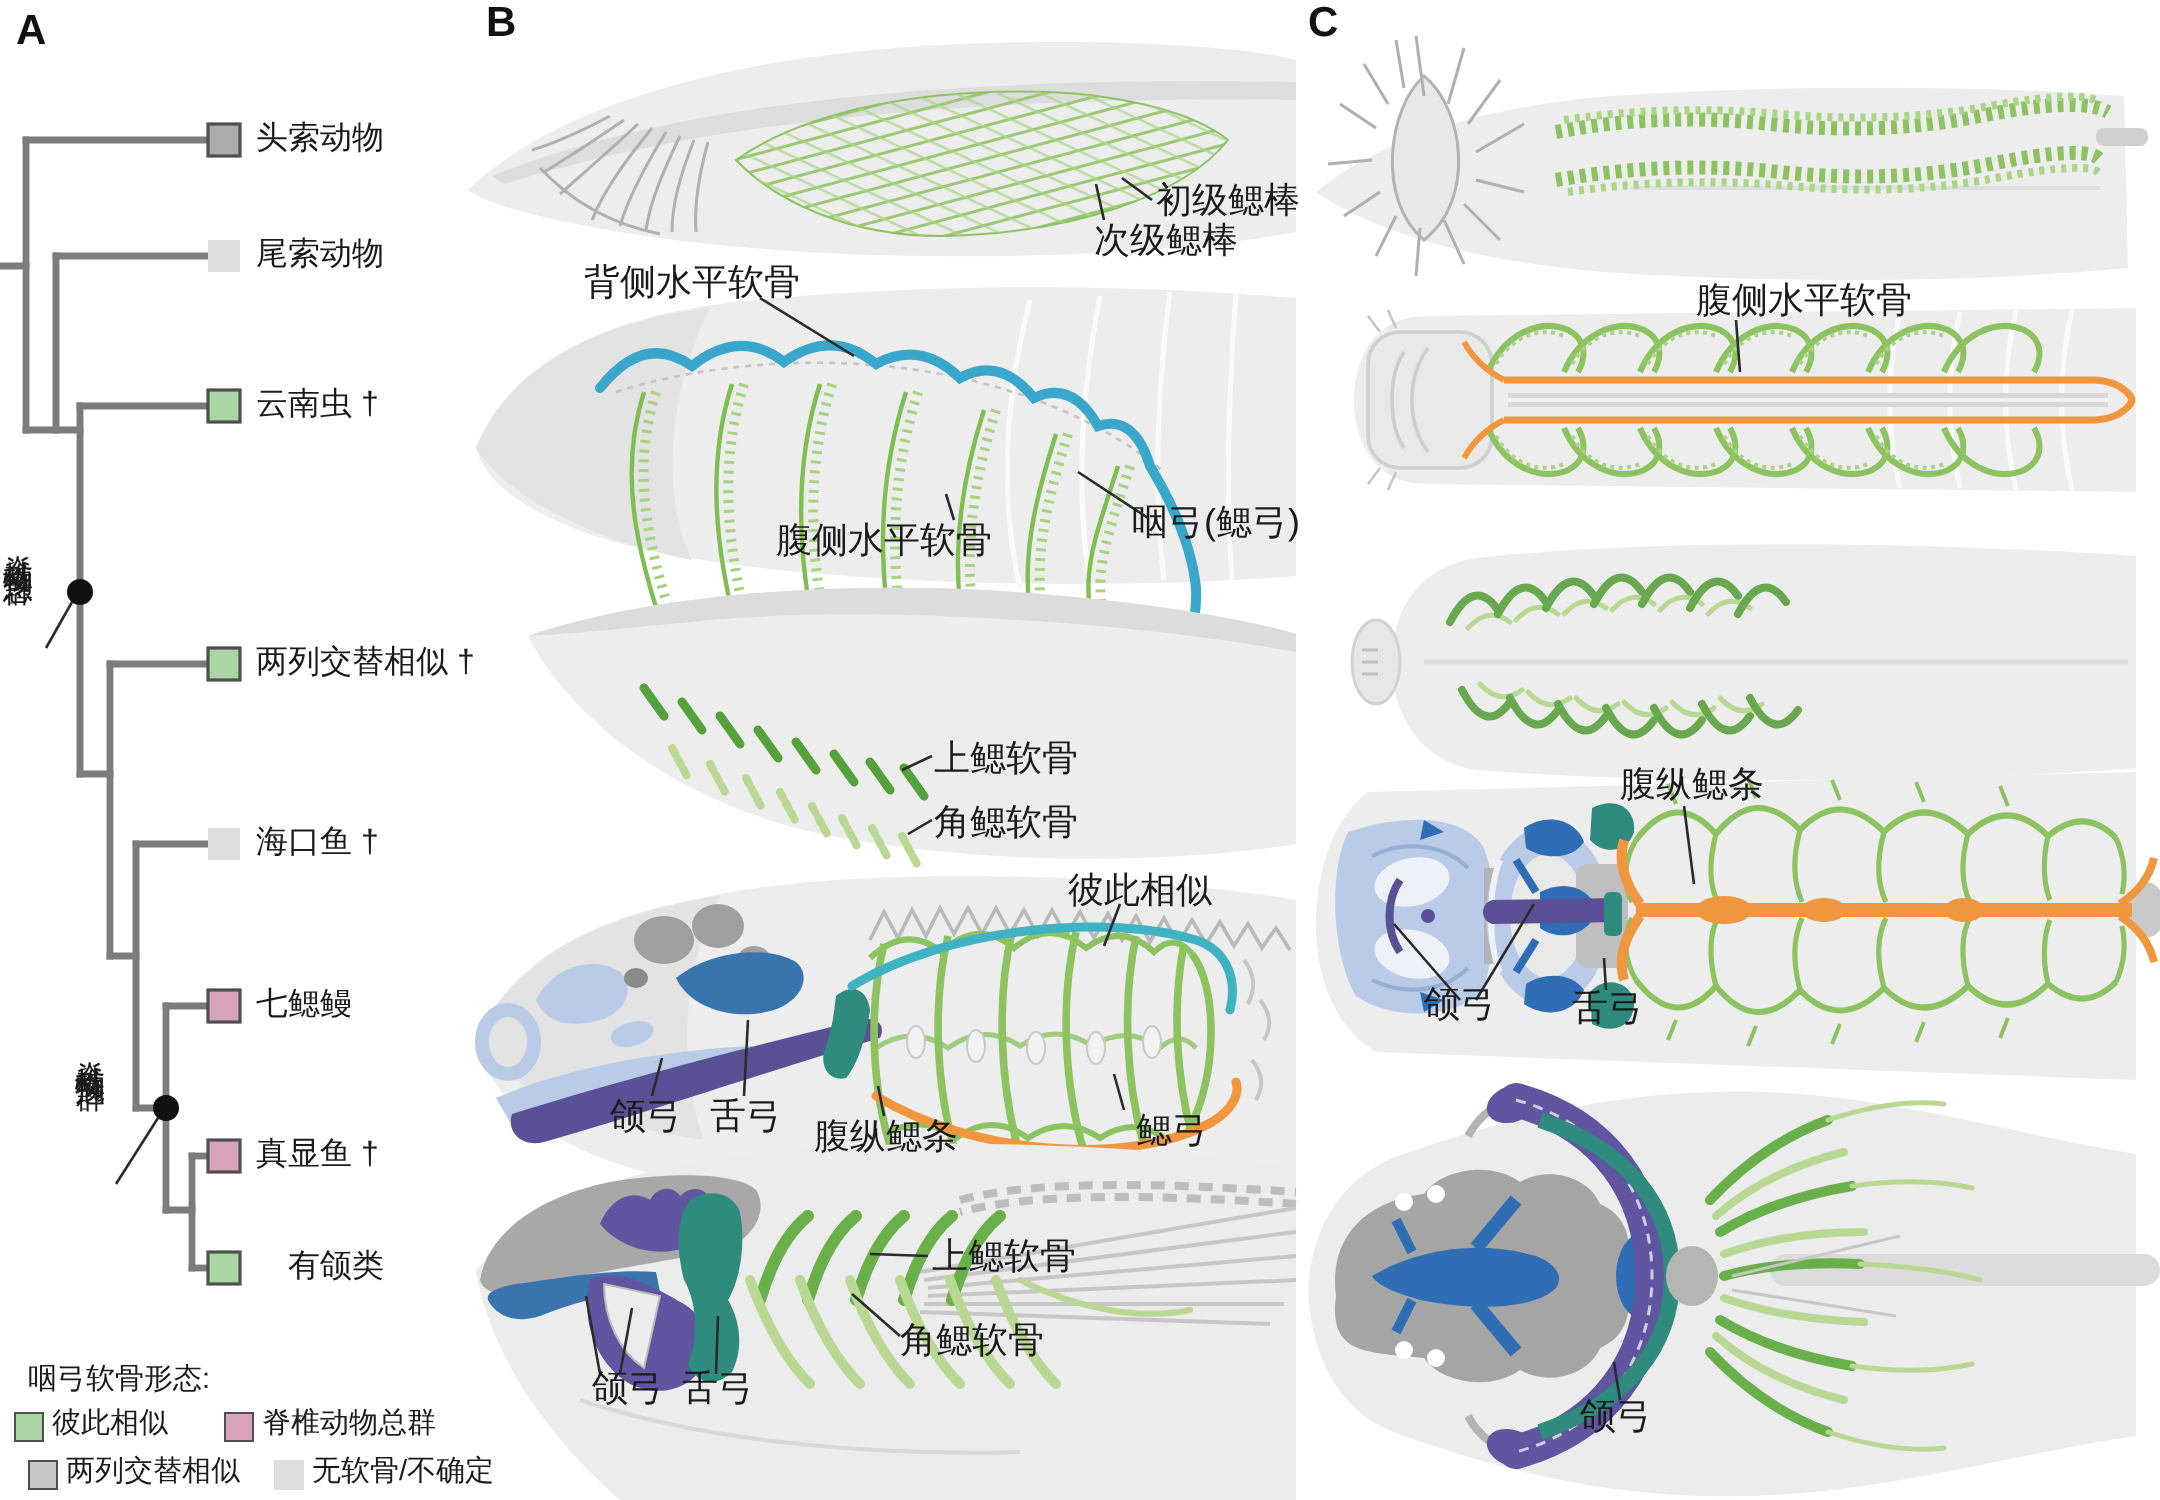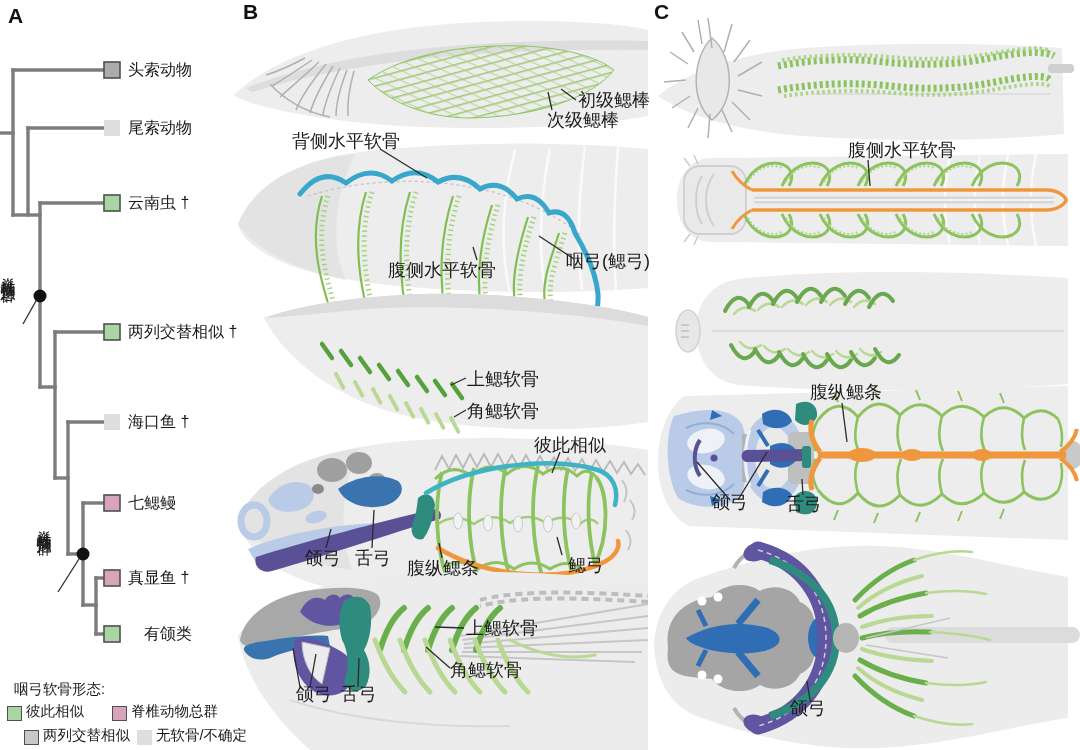--- a/index.html
+++ b/index.html
@@ -83,21 +83,21 @@
 
   <div class="abs lg-title" style="left:14px;top:680px">咽弓软骨形态:</div>
   <div class="abs lg-item" style="left:7px;top:702px">
     <span class="sw sw-b" style="background:#a9d5a3"></span>
     <span>彼此相似</span>
   </div>
   <div class="abs lg-item" style="left:112px;top:702px">
     <span class="sw sw-b" style="background:#d8a4bc"></span>
     <span>脊椎动物总群</span>
   </div>
-  <div class="abs lg-item" style="left:24px;top:726px">
+  <div class="abs lg-item" style="left:14px;top:726px">
     <span class="sw sw-b" style="background:#c8c8c8"></span>
     <span>两列交替相似</span>
   </div>
   <div class="abs lg-item" style="left:137px;top:726px">
     <span class="sw" style="background:#dedede"></span>
     <span>无软骨/不确定</span>
   </div>
 
   <svg style="left:230px" width="420" height="750" viewBox="0 0 420 750">
     <defs>

